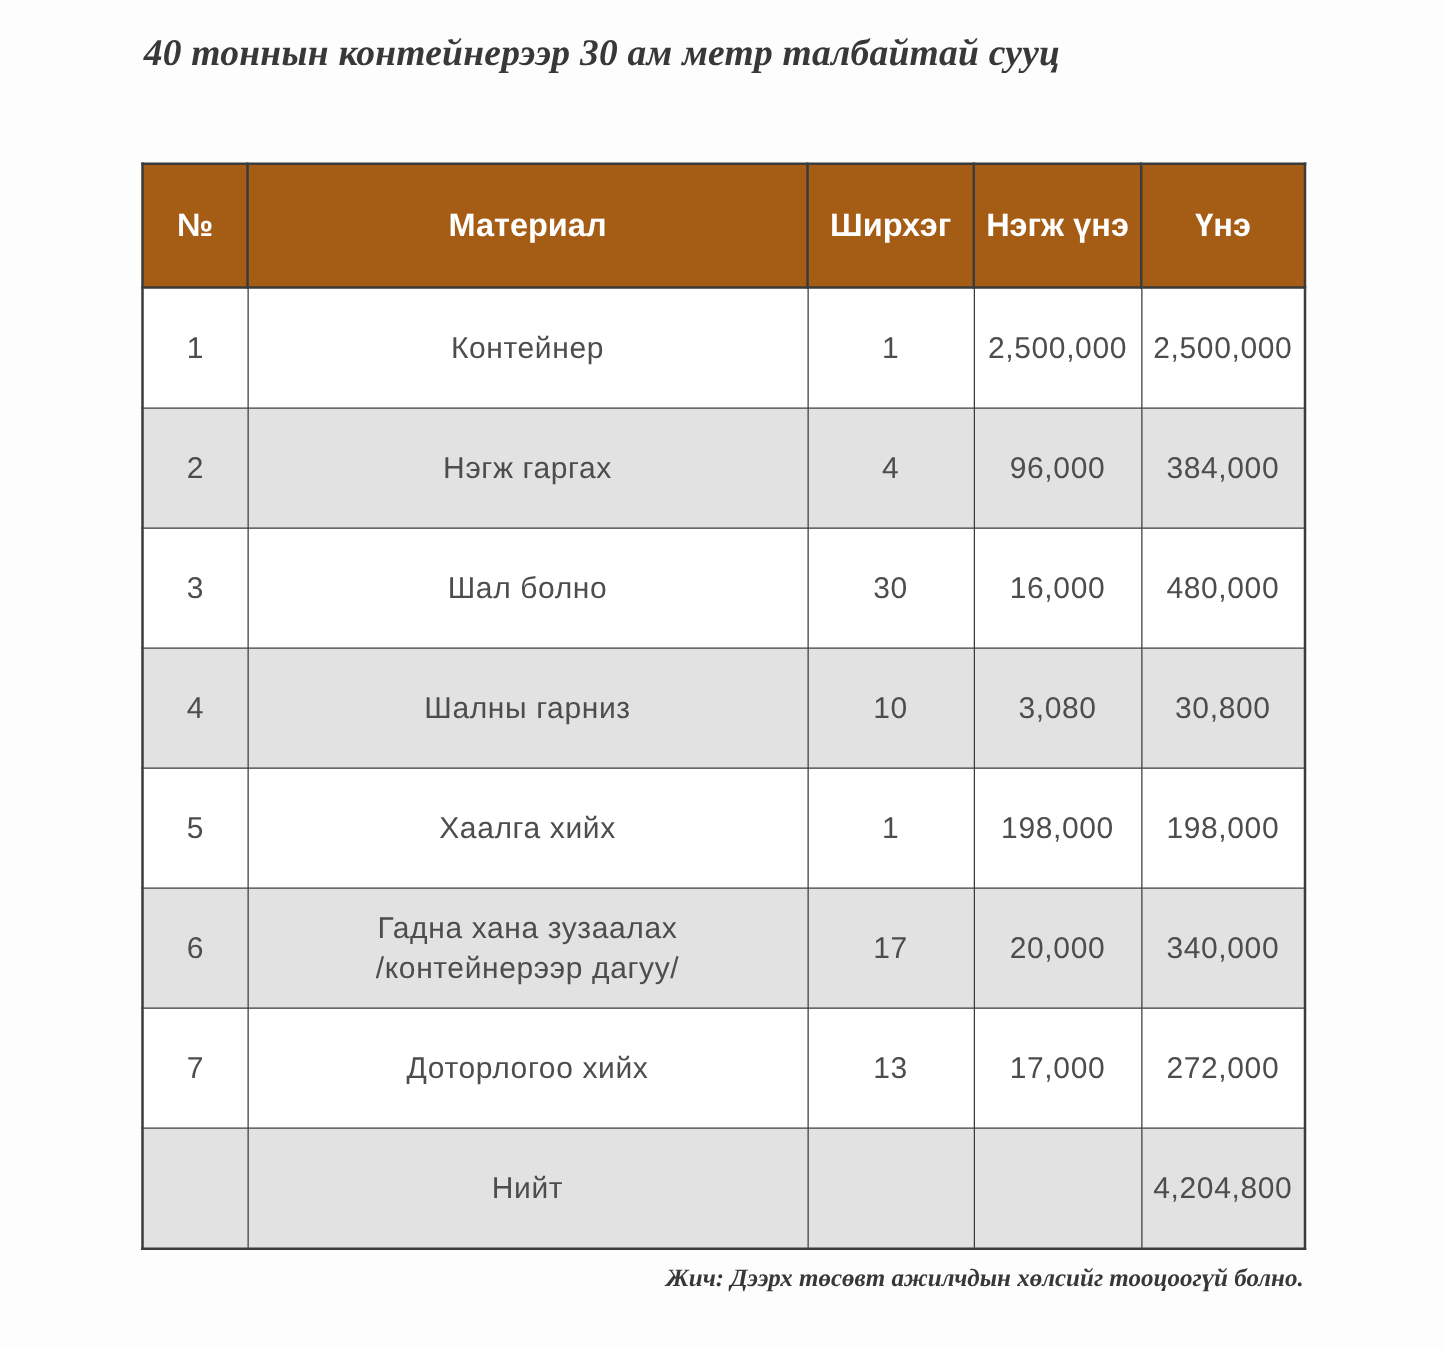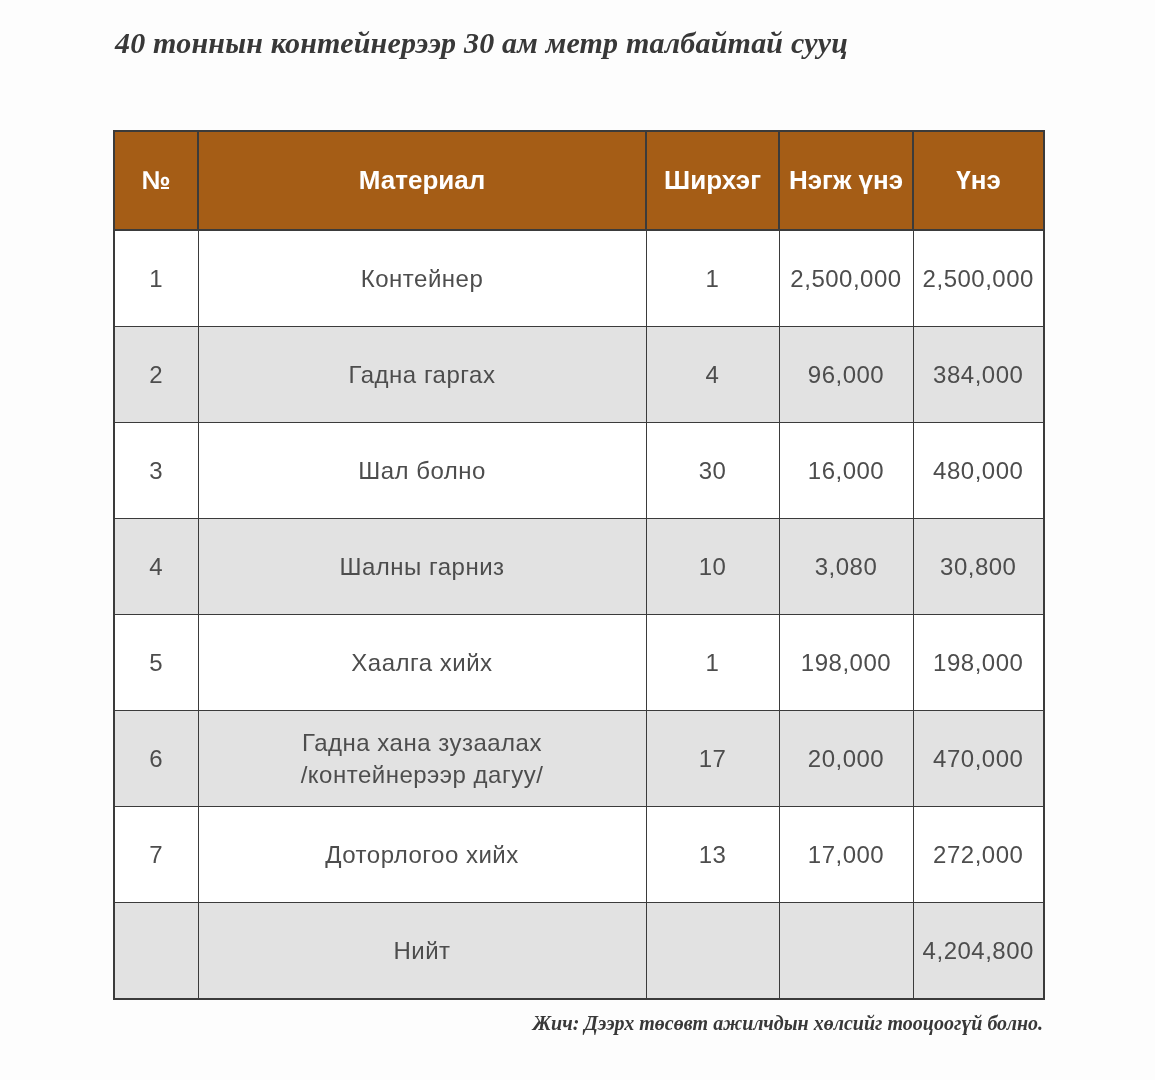--- a/index.html
+++ b/index.html
@@ -104,21 +104,21 @@
     <tbody>
       <tr>
         <td>1</td>
         <td>Контейнер</td>
         <td>1</td>
         <td>2,500,000</td>
         <td>2,500,000</td>
       </tr>
       <tr class="alt">
         <td>2</td>
-        <td>Гадна гаргах</td>
+        <td>Нэгж гаргах</td>
         <td>4</td>
         <td>96,000</td>
         <td>384,000</td>
       </tr>
       <tr>
         <td>3</td>
         <td>Шал болно</td>
         <td>30</td>
         <td>16,000</td>
         <td>480,000</td>
@@ -138,21 +138,21 @@
         <td>198,000</td>
       </tr>
       <tr class="alt">
         <td>6</td>
         <td>
           <div>Гадна хана зузаалах</div>
           <div>/контейнерээр дагуу/</div>
         </td>
         <td>17</td>
         <td>20,000</td>
-        <td>470,000</td>
+        <td>340,000</td>
       </tr>
       <tr>
         <td>7</td>
         <td>Доторлогоо хийх</td>
         <td>13</td>
         <td>17,000</td>
         <td>272,000</td>
       </tr>
       <tr class="alt">
         <td></td>

